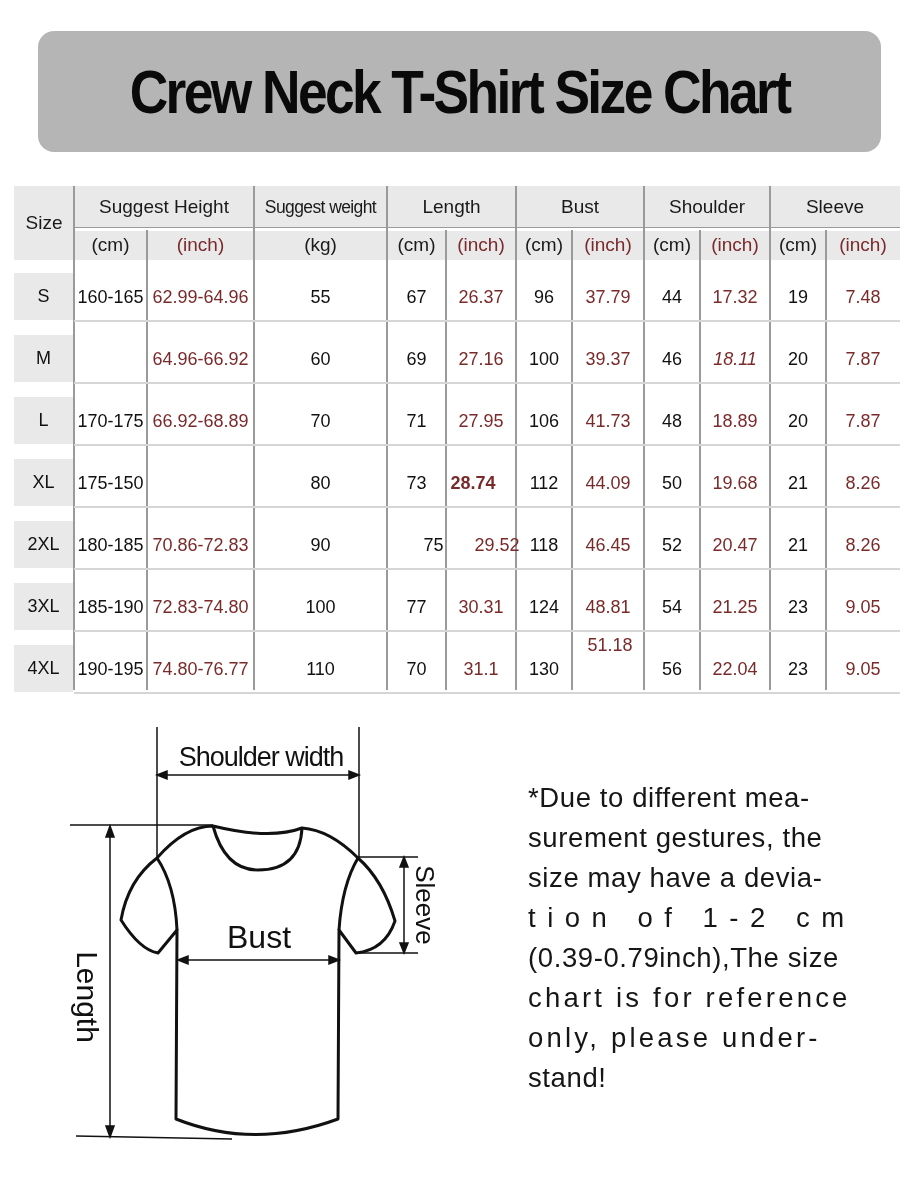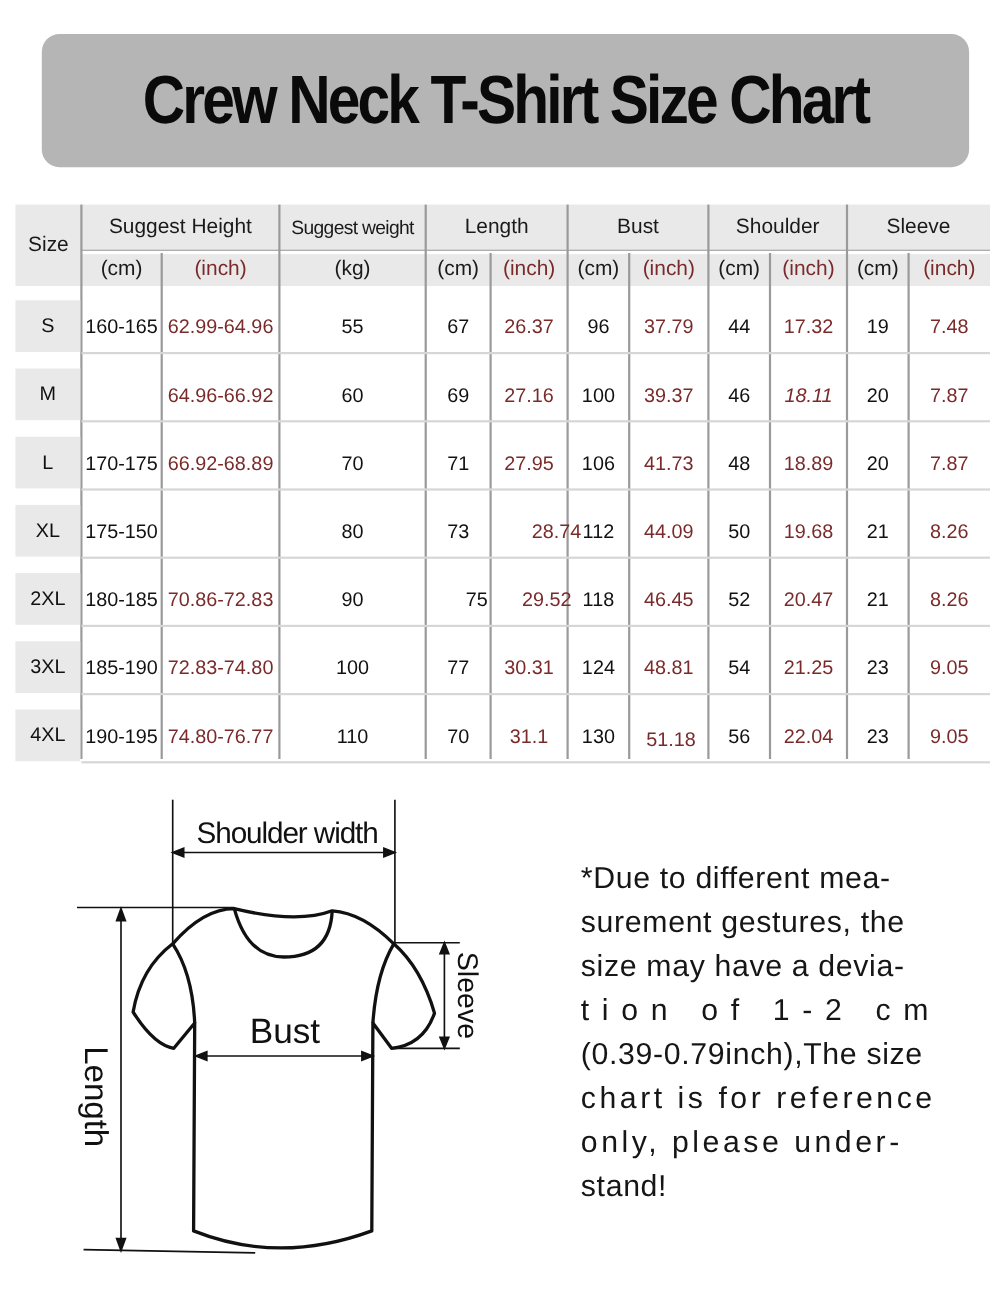--- a/index.html
+++ b/index.html
@@ -125,21 +125,21 @@
     <div class="cell inch" style="left: 558px; top: 205px; width: 72px; height: 60px;">41.73</div>
     <div class="cell" style="left: 630px; top: 205px; width: 56px; height: 60px;">48</div>
     <div class="cell inch" style="left: 686px; top: 205px; width: 70px; height: 60px;">18.89</div>
     <div class="cell" style="left: 756px; top: 205px; width: 56px; height: 60px;">20</div>
     <div class="cell inch" style="left: 812px; top: 205px; width: 74px; height: 60px;">7.87</div>
     <div class="hline" style="left: 60px; top: 258px; width: 826px;"></div>
     <div class="size-cell" style="top: 273px;">XL</div>
     <div class="cell" style="left: 60px; top: 267px; width: 73px; height: 60px;">175-150</div>
     <div class="cell" style="left: 240px; top: 267px; width: 133px; height: 60px;">80</div>
     <div class="cell" style="left: 373px; top: 267px; width: 59px; height: 60px;">73</div>
-    <div class="cell inch" style="left: 457px; top: 267px; width: 70px; height: 60px;">28.74</div>
+    <div class="cell inch" style="left: 424px; top: 267px; width: 70px; height: 60px; font-weight: bold;">28.74</div>
     <div class="cell" style="left: 502px; top: 267px; width: 56px; height: 60px;">112</div>
     <div class="cell inch" style="left: 558px; top: 267px; width: 72px; height: 60px;">44.09</div>
     <div class="cell" style="left: 630px; top: 267px; width: 56px; height: 60px;">50</div>
     <div class="cell inch" style="left: 686px; top: 267px; width: 70px; height: 60px;">19.68</div>
     <div class="cell" style="left: 756px; top: 267px; width: 56px; height: 60px;">21</div>
     <div class="cell inch" style="left: 812px; top: 267px; width: 74px; height: 60px;">8.26</div>
     <div class="hline" style="left: 60px; top: 320px; width: 826px;"></div>
     <div class="size-cell" style="top: 335px;">2XL</div>
     <div class="cell" style="left: 60px; top: 329px; width: 73px; height: 60px;">180-185</div>
     <div class="cell inch" style="left: 133px; top: 329px; width: 107px; height: 60px;">70.86-72.83</div>
@@ -166,21 +166,21 @@
     <div class="cell" style="left: 756px; top: 391px; width: 56px; height: 60px;">23</div>
     <div class="cell inch" style="left: 812px; top: 391px; width: 74px; height: 60px;">9.05</div>
     <div class="hline" style="left: 60px; top: 444px; width: 826px;"></div>
     <div class="size-cell" style="top: 459px;">4XL</div>
     <div class="cell" style="left: 60px; top: 453px; width: 73px; height: 60px;">190-195</div>
     <div class="cell inch" style="left: 133px; top: 453px; width: 107px; height: 60px;">74.80-76.77</div>
     <div class="cell" style="left: 240px; top: 453px; width: 133px; height: 60px;">110</div>
     <div class="cell" style="left: 373px; top: 453px; width: 59px; height: 60px;">70</div>
     <div class="cell inch" style="left: 432px; top: 453px; width: 70px; height: 60px;">31.1</div>
     <div class="cell" style="left: 502px; top: 453px; width: 56px; height: 60px;">130</div>
-    <div class="cell inch" style="left: 558px; top: 456px; width: 76px; height: 60px;">51.18</div>
+    <div class="cell inch" style="left: 558px; top: 429px; width: 76px; height: 60px;">51.18</div>
     <div class="cell" style="left: 630px; top: 453px; width: 56px; height: 60px;">56</div>
     <div class="cell inch" style="left: 686px; top: 453px; width: 70px; height: 60px;">22.04</div>
     <div class="cell" style="left: 756px; top: 453px; width: 56px; height: 60px;">23</div>
     <div class="cell inch" style="left: 812px; top: 453px; width: 74px; height: 60px;">9.05</div>
     <div class="hline" style="left: 60px; top: 506px; width: 826px;"></div>
   </div>
 
 <svg class="diagram" viewBox="60 720 400 440" width="400" height="440">
   <g fill="none" stroke="#111" stroke-width="3" stroke-linejoin="round">
     <path d="M213 826 Q185 826 157 858 Q128 880 121 920 Q140 950 158 953 L177 930 L176 1119 Q254 1150 338 1119 L339 930 L356 953 Q385 950 395 921 Q383 880 358 858 Q330 830 302 828 Q270 840 213 826 Z"></path>

